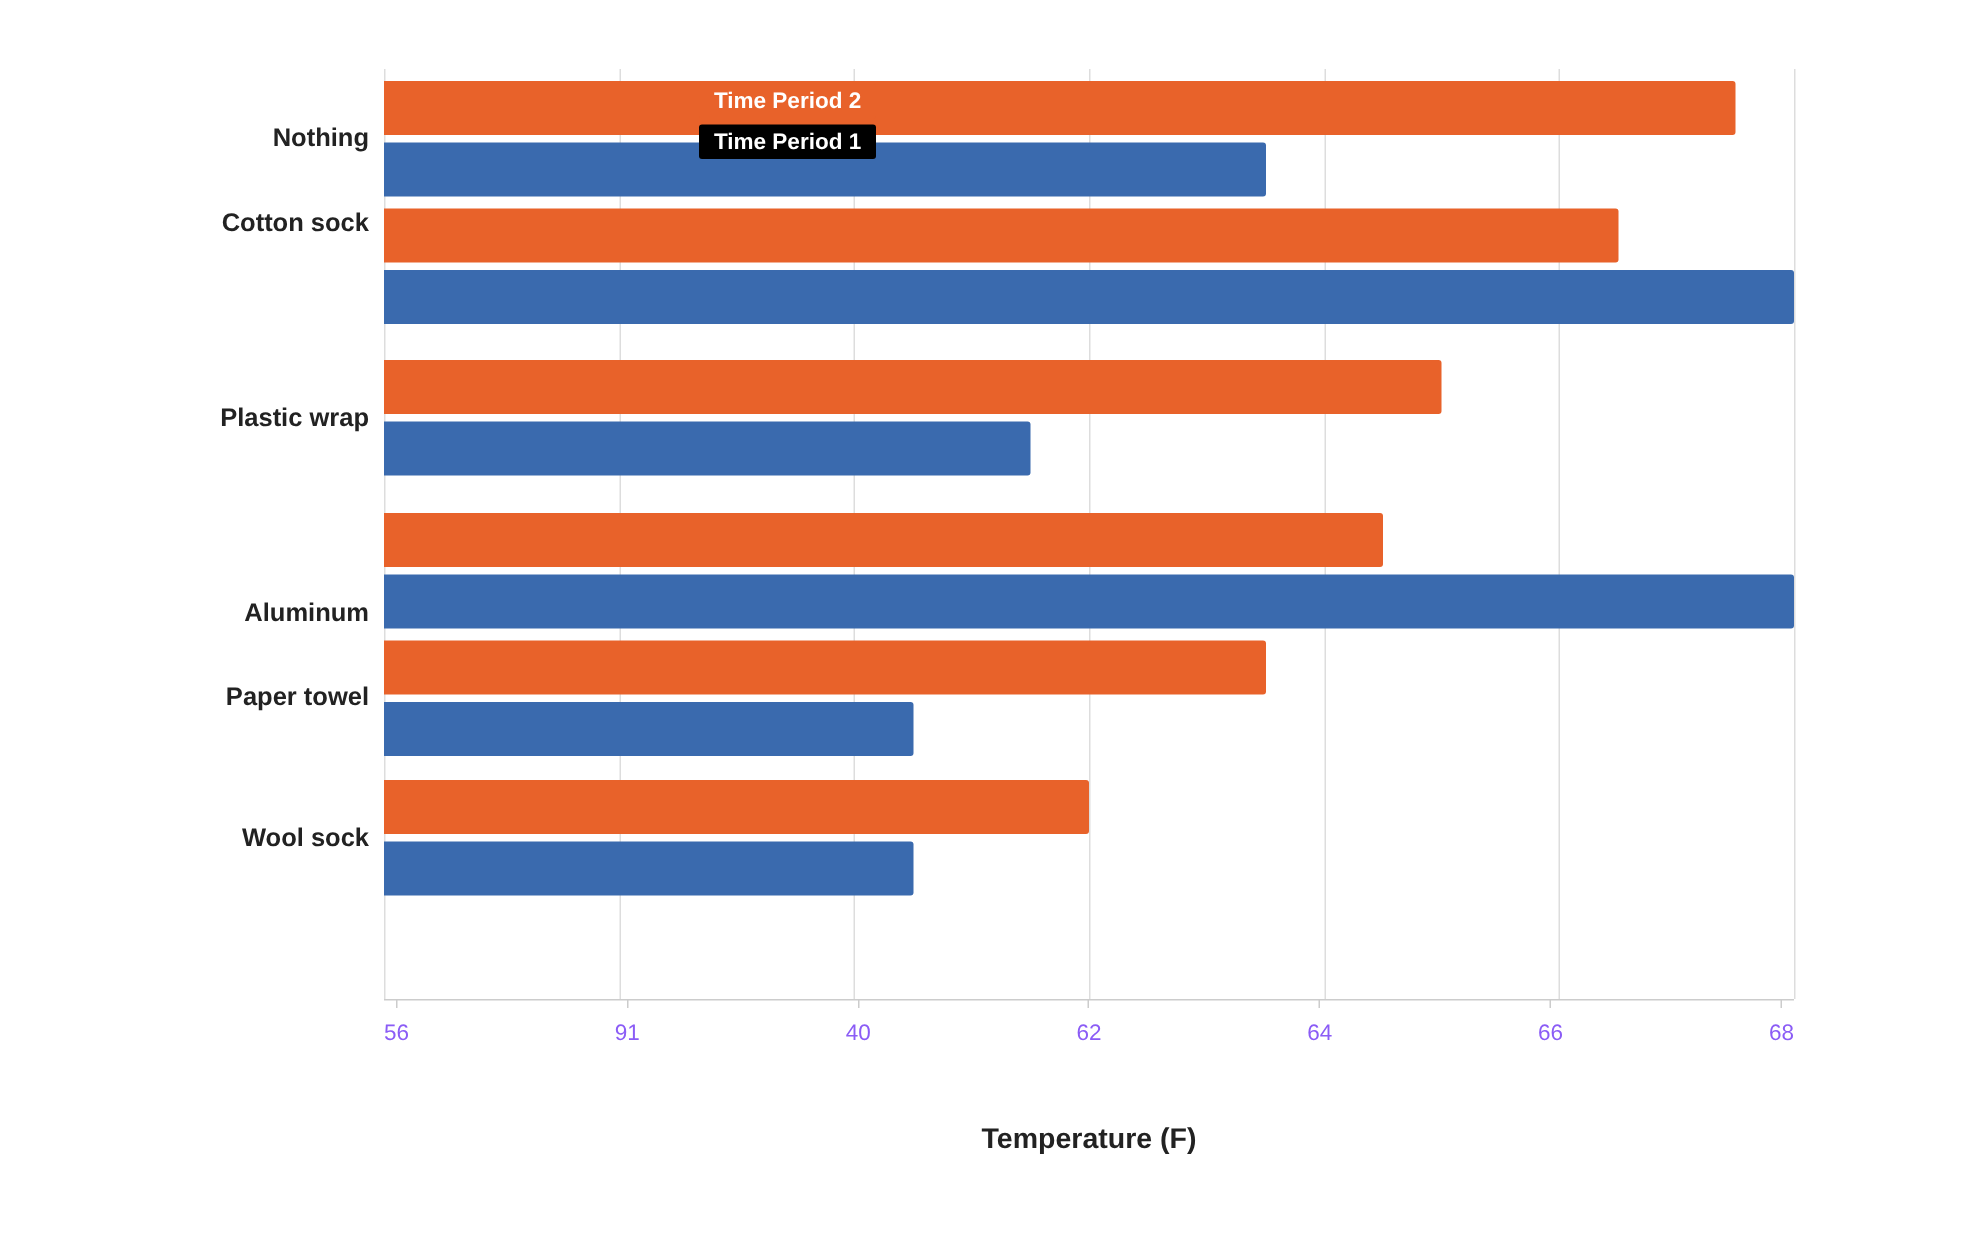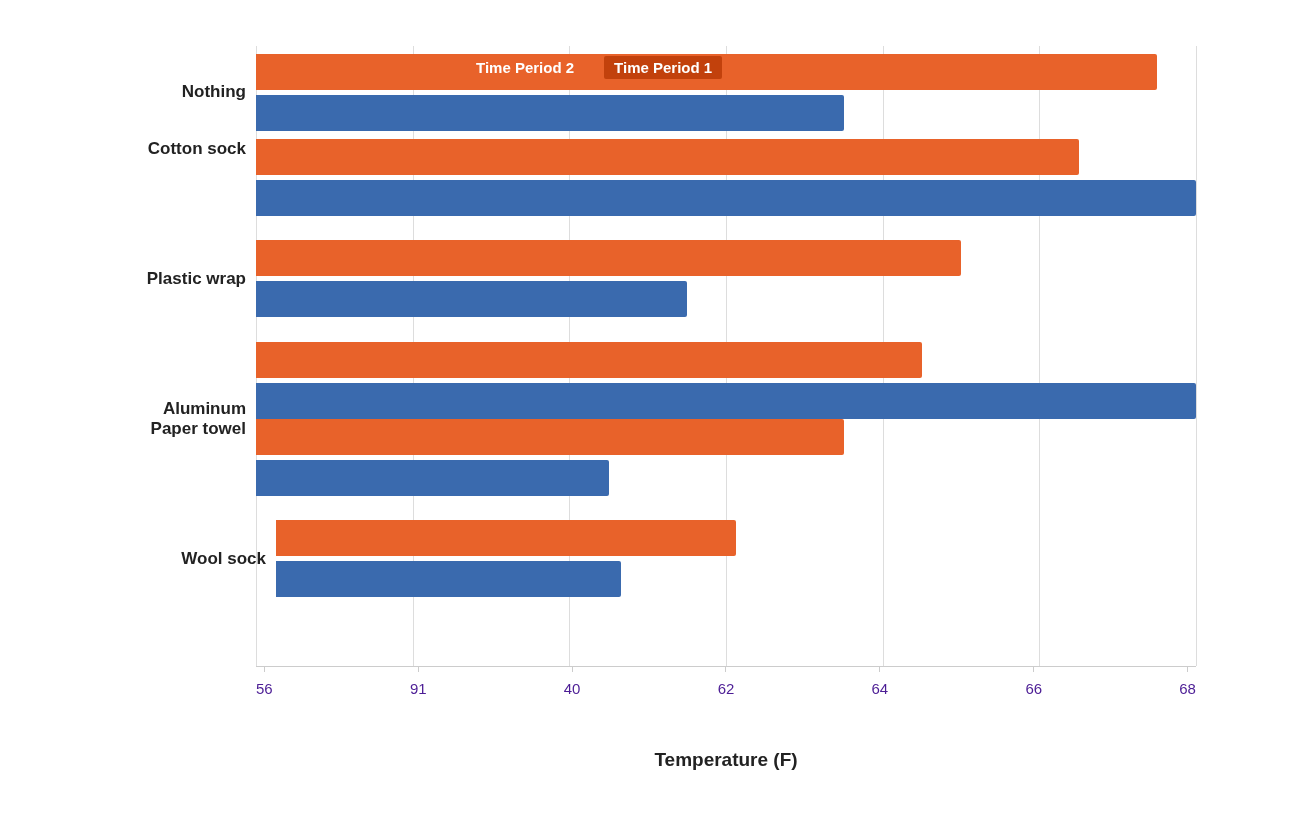--- a/index.html
+++ b/index.html
@@ -21,22 +21,22 @@
     .chart-area {
       position: relative;
       width: 100%;
       height: 100%;
     }
     .legend {
       position: absolute;
       top: 10px;
       left: 210px;
       display: flex;
-      flex-direction: row;
-      gap: 20px;
+      flex-direction: column;
+      gap: 4px;
       z-index: 10;
     }
     .legend-item {
       display: flex;
       align-items: center;
       gap: 8px;
       font-size: 15px;
       font-weight: 600;
     }
     .bars-section {
@@ -104,21 +104,21 @@
       align-items: center;
     }
     .x-tick-line {
       width: 1px;
       height: 6px;
       background: #ccc;
     }
     .x-tick-label {
       margin-top: 8px;
       font-size: 15px;
-      color: #4c1d95;
+      color: #8b5cf6;
     }
     .x-axis-title {
       position: absolute;
       bottom: -45px;
       left: 50%;
       transform: translateX(-50%);
       font-size: 19px;
       font-weight: 700;
       color: #222;
     }
@@ -126,21 +126,21 @@
 </head>
 <body>
 
 <div class="chart-container">
   <div class="chart-area">
 
     <div class="legend">
         <div class="legend-item" style="background-color: rgb(232, 98, 42); padding: 3px 10px; border-radius: 2px;">
           <span style="color: white; font-weight: 700; font-size: 15px;">Time Period 2</span>
         </div>
-        <div class="legend-item" style="background-color: #c2410c; padding: 3px 10px; border-radius: 2px;">
+        <div class="legend-item" style="background-color: #000000; padding: 3px 10px; border-radius: 2px;">
           <span style="color: white; font-weight: 700; font-size: 15px;">Time Period 1</span>
         </div>
       </div>
 
     <div style="position:absolute; top:0; left:0; right:0; bottom:60px;">
 
       <div id="grid-lines">
           <div style="position: absolute; left: 0%; top: 0px; bottom: 0px; width: 1px; background: rgb(221, 221, 221);"></div>
           <div style="position: absolute; left: 16.6667%; top: 0px; bottom: 0px; width: 1px; background: rgb(221, 221, 221);"></div>
           <div style="position: absolute; left: 33.3333%; top: 0px; bottom: 0px; width: 1px; background: rgb(221, 221, 221);"></div>
@@ -172,28 +172,28 @@
               <div class="bar bar-blue" style="width: 45.8333%;"></div>
             </div>
           </div>
           <div class="category-row" style="display: flex; align-items: flex-end; position: relative; flex: 1 1 0%;">
             <div class="category-label">Aluminum</div>
             <div style="display: flex; flex-direction: column; gap: 5px; width: 100%;">
               <div class="bar bar-orange" style="width: 70.8333%;"></div>
               <div class="bar bar-blue"></div>
             </div>
           </div>
-          <div class="category-row" style="display: flex; align-items: flex-start; position: relative; flex: 1 1 0%;">
+          <div class="category-row" style="display: flex; align-items: center; position: relative; flex: 1 1 0%;">
             <div class="category-label">Paper towel</div>
             <div style="display: flex; flex-direction: column; gap: 5px; width: 100%;">
               <div class="bar bar-orange" style="width: 62.5%;"></div>
               <div class="bar bar-blue" style="width: 37.5%;"></div>
             </div>
           </div>
-          <div class="category-row" style="display: flex; align-items: center; position: relative; flex: 1 1 0%; margin-left: 20px;">
+          <div class="category-row" style="display: flex; align-items: center; position: relative; flex: 1 1 0%;">
             <div class="category-label">Wool sock</div>
             <div style="display: flex; flex-direction: column; gap: 5px; width: 100%;">
               <div class="bar bar-orange" style="width: 50%;"></div>
               <div class="bar bar-blue" style="width: 37.5%;"></div>
             </div>
           </div>
         </div>
     </div>
 
     <div class="x-axis">

